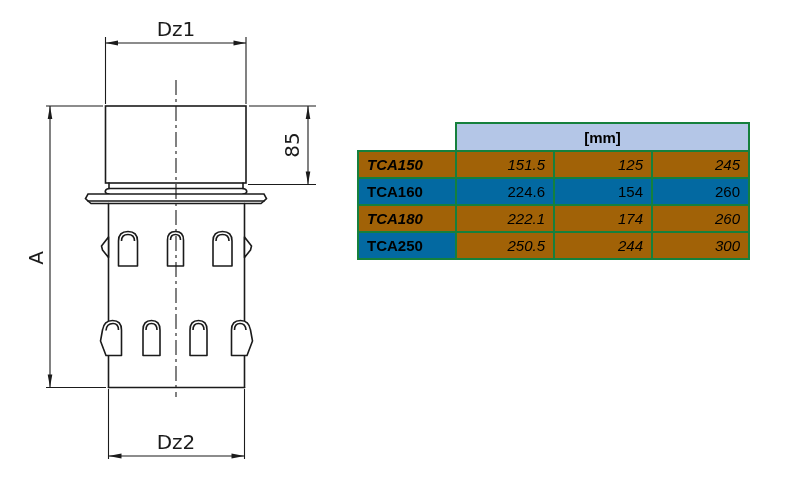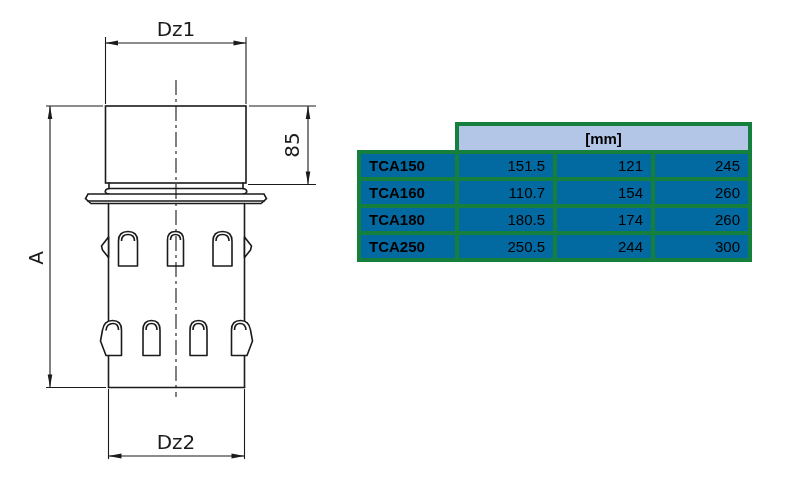--- a/index.html
+++ b/index.html
@@ -19,21 +19,21 @@
   }
   
   #spec-table{
     position:absolute;left:357px;top:122px;
     border-collapse:collapse;
     table-layout:fixed;
     font-size:15px;
     color:#000;
   }
   #spec-table td{
-    border:4px solid #15803d;
+    border:2px solid #15803d;
     height:27px;
     padding:0 8px;
     box-sizing:border-box;
     overflow:hidden;
     white-space:nowrap;
   }
   #spec-table .col-model{width:98px;}
   #spec-table .col-val{width:98px;}
   #spec-table .col-val-last{width:97px;}
   #spec-table td.corner-empty{
@@ -48,21 +48,21 @@
   #spec-table td.model{
     font-weight:bold;
     text-align:left;
   }
   #spec-table td.num{
     text-align:right;
     padding-left:33px;
   }
   #spec-table tr.hdr-row td{height:28px;}
   #spec-table td.band{background:#0369a1;}
-  #spec-table td.plain{background:#0369a1;}
+  #spec-table td.plain{background:#a16207;font-style:italic;}
 </style>
 </head>
 <body>
 
 <div id="stage">
 
   <svg id="drawing" width="360" height="485" viewBox="0 0 360 485">
 
     <g stroke="#1b1b1b" stroke-width="1.6" fill="none" stroke-linecap="round">
 
@@ -154,32 +154,32 @@
         <col class="col-val-last">
     </colgroup>
     <tbody>
         <tr class="hdr-row">
       <td class="corner-empty"></td>
       <td class="hdr" colspan="3">[mm]</td>
     </tr>
     <tr>
       <td class="model plain">TCA150</td>
       <td class="num plain">151.5</td>
-      <td class="num plain">121</td>
+      <td class="num plain">125</td>
       <td class="num plain">245</td>
     </tr>
     <tr>
       <td class="model band">TCA160</td>
-      <td class="num band">110.7</td>
+      <td class="num band">224.6</td>
       <td class="num band">154</td>
       <td class="num band">260</td>
     </tr>
     <tr>
       <td class="model plain">TCA180</td>
-      <td class="num plain">180.5</td>
+      <td class="num plain">222.1</td>
       <td class="num plain">174</td>
       <td class="num plain">260</td>
     </tr>
     <tr>
       <td class="model band">TCA250</td>
       <td class="num plain">250.5</td>
       <td class="num plain">244</td>
       <td class="num plain">300</td>
     </tr>
   </tbody>

